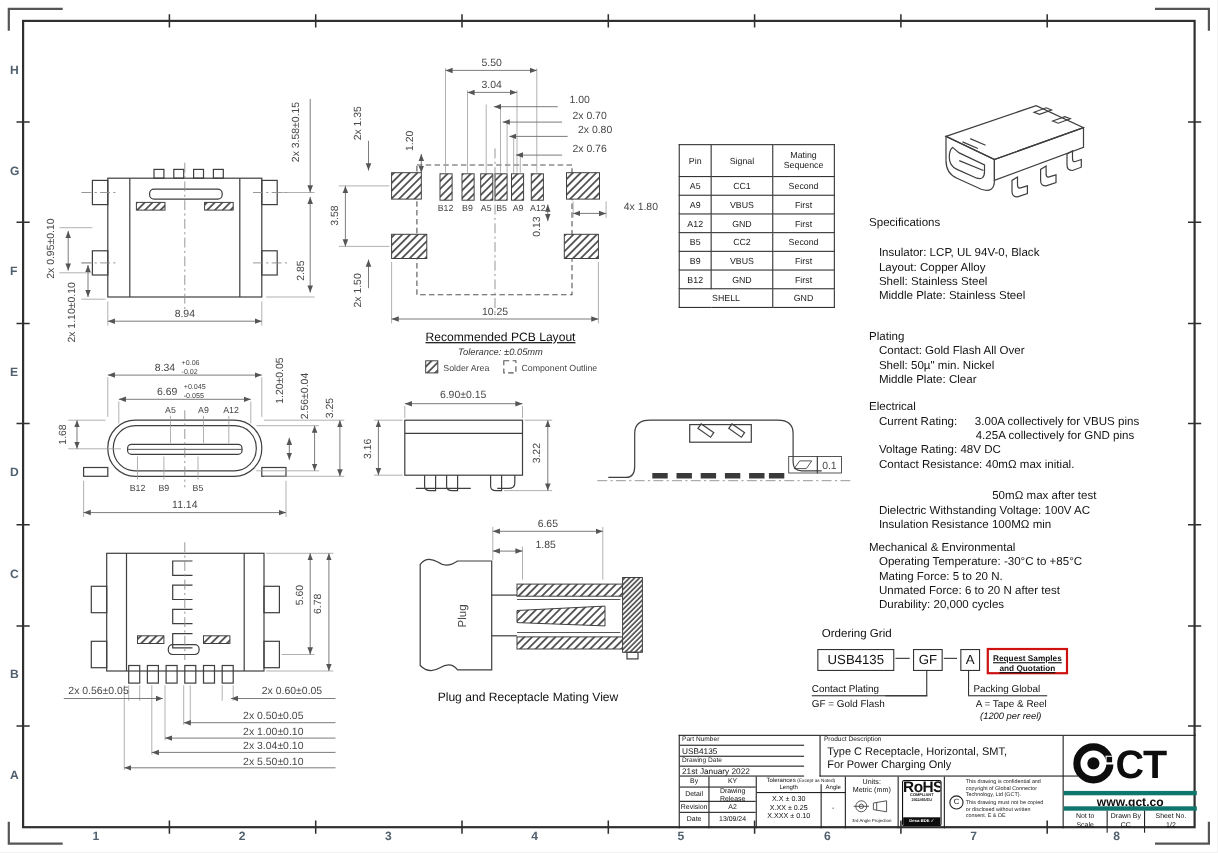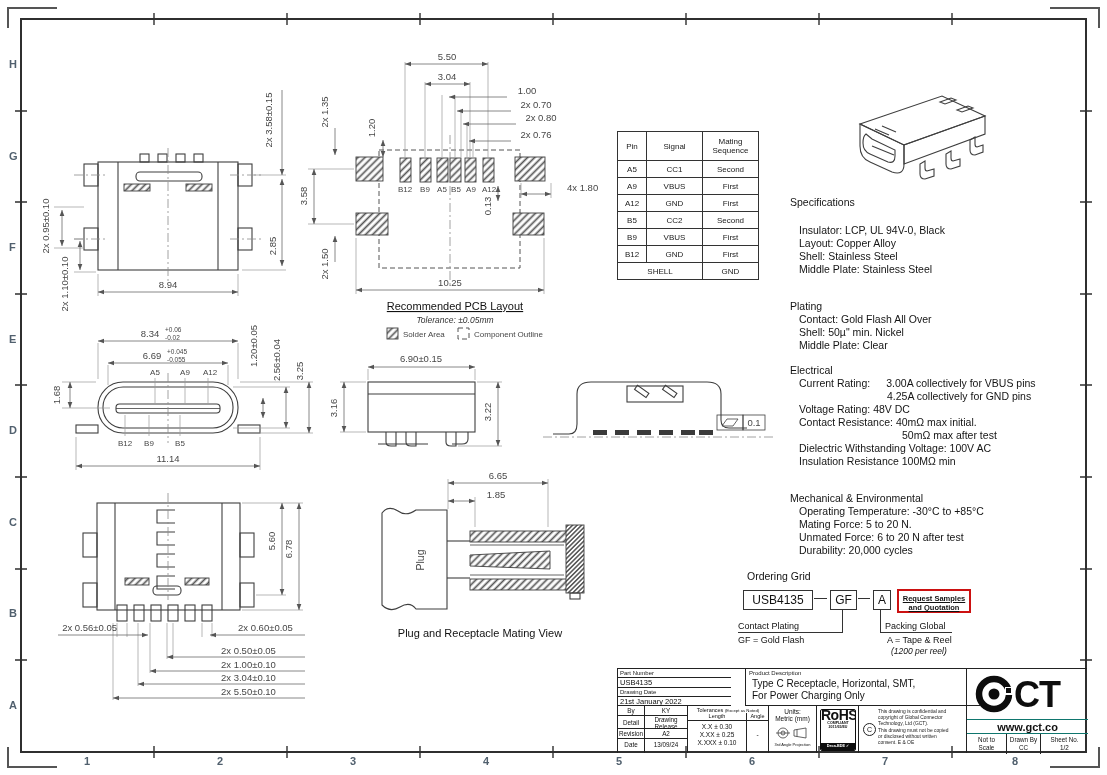--- a/index.html
+++ b/index.html
@@ -19,40 +19,40 @@
   .hatchD{fill:url(#hatd);stroke:#3f3f3f;stroke-width:0.9;}
   .dimln{stroke:#6a6a6a;stroke-width:0.8;fill:none;}
   .ext{stroke:#9a9a9a;stroke-width:0.7;fill:none;}
   .cl{stroke:#8a8a8a;stroke-width:0.8;fill:none;stroke-dasharray:9 3 2 3;}
   .dash{stroke:#555;stroke-width:1;fill:none;stroke-dasharray:5 3;}
   .darkfill{fill:#3a3a3a;stroke:none;}
   .zone{position:absolute;font-size:11px;font-weight:bold;color:#51606e;}
   .spec{position:absolute;left:790px;width:312px;font-size:10.5px;color:#141414;line-height:13px;white-space:nowrap;}
   .spec .ind{padding-left:9px;}
   .spec .ind2{padding-left:97px;}
-  .spec .ind3{padding-left:112px;}
+  .spec .ind3{padding-left:112px;margin-top:16px;}
   .spec .gap{margin-left:16px;}
   
   .pintbl{position:absolute;left:617px;top:131px;border-collapse:collapse;}
   .pintbl td,.pintbl th{border:1px solid #333;font-size:8px;font-weight:normal;text-align:center;padding:0;}
   .pintbl th{height:28px;width:55px;}
   .pintbl .c0{width:28px;}
   .pintbl td{height:16px;}
   
   .ord{position:absolute;left:735px;top:568px;width:255px;height:92px;font-size:9px;color:#111;}
   .obox{position:absolute;border:1.5px solid #333;text-align:center;background:#fff;}
   .req{position:absolute;left:162px;top:21px;width:74px;height:24px;border:2px solid #cc1111;
        text-align:center;font-size:7.5px;font-weight:bold;line-height:9px;padding-top:3px;box-sizing:border-box;}
   .req span{text-decoration:underline;display:block;}
   
   .tb{position:absolute;left:617px;top:668px;width:469px;height:84px;font-size:6.5px;color:#111;}
   .tb .cell{position:absolute;box-sizing:border-box;}
   .tb .bl{border-left:1px solid #222;}
   .tb .bb{border-bottom:1px solid #222;}
-  .tb .bt{border-top:1px solid #0f766e;}
+  .tb .bt{border-top:4px solid #0f766e;}
   .lab{font-size:6px;color:#222;}
   .ctr{text-align:center;}
   .rohs{position:absolute;left:3px;top:3px;width:34px;height:40px;border:1.5px solid #0d0d0d;border-radius:2px;
         text-align:center;overflow:hidden;background:#fff;}
   .rohs .r1{font-size:14px;font-weight:900;line-height:11px;letter-spacing:-0.5px;}
   .rohs .r2{font-size:3.6px;font-weight:bold;line-height:4px;}
   .rohs .strip{position:absolute;bottom:0;left:0;right:0;height:7px;background:#0d0d0d;color:#fff;
         font-size:3.8px;line-height:7px;font-weight:bold;}
   .copyr{font-size:4.9px;line-height:6.2px;color:#222;}
   .csym{position:absolute;left:4px;top:17px;width:11px;height:11px;border:1px solid #222;border-radius:50%;

